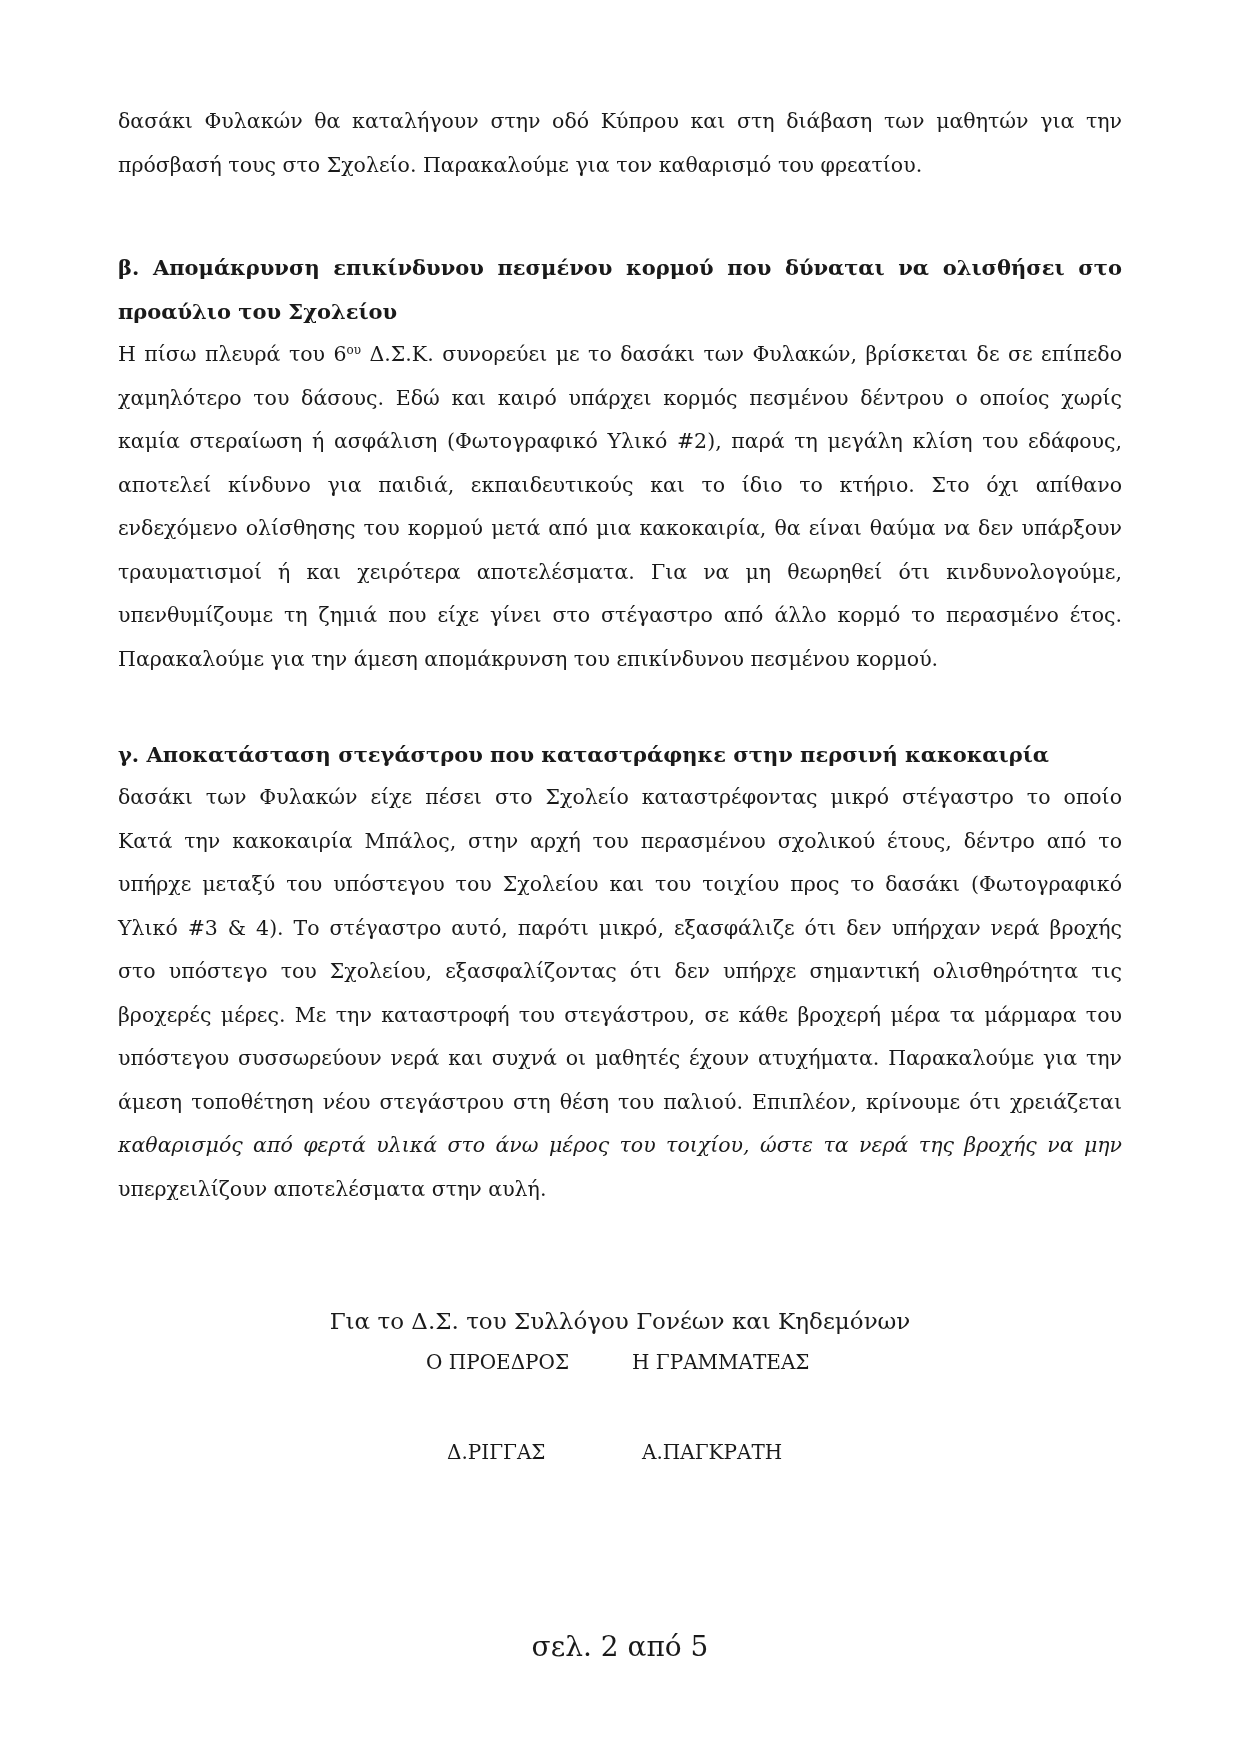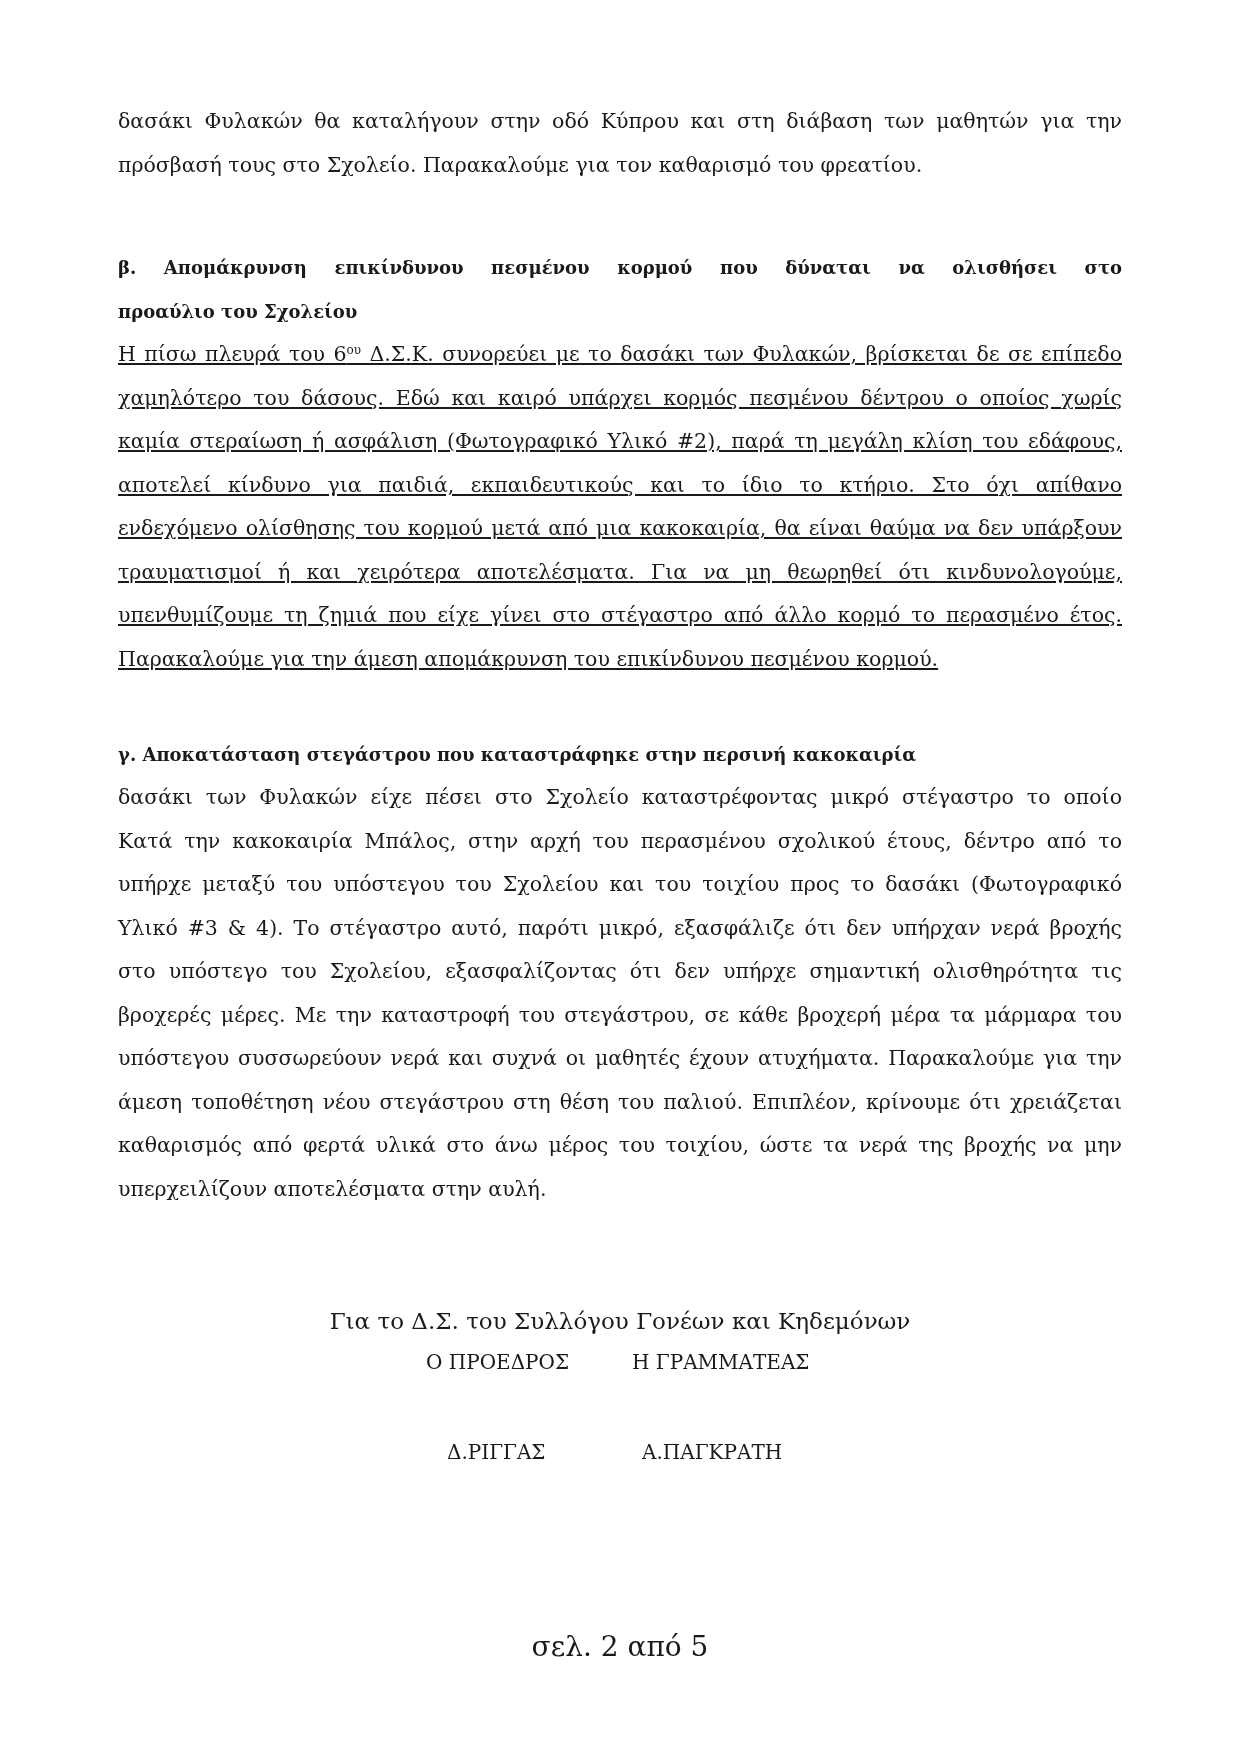--- a/index.html
+++ b/index.html
@@ -3,42 +3,42 @@
 <meta charset="utf-8">
 <style>
   html, body { margin: 0; padding: 0; background: #ffffff; }
   body { width: 1240px; height: 1754px; position: relative; overflow: hidden;
          font-family: "DejaVu Serif", "Liberation Serif", serif; color: #1a1a1a; }
   .page { position: absolute; left: 0; top: 0; width: 1240px; height: 1754px; background: #fff; padding-left: 44px; }
   .block { position: absolute; left: 118px; width: 1004px; }
   .line { height: 43.5px; line-height: 43.5px; font-size: 20.5px; white-space: nowrap;
           text-align: justify; text-align-last: justify; overflow: visible; }
   .line.last { text-align-last: left; }
-  .heading .line { font-weight: bold; font-size: 18px; }
+  .heading .line { font-weight: bold; font-size: 21px; }
   sup { font-size: 12px; line-height: 0; vertical-align: 7px; }
   .sig { position: absolute; left: 0; width: 1240px; text-align: center; font-size: 23px; }
   .sig-row { position: absolute; font-size: 20px; white-space: nowrap; }
   .footer { position: absolute; top: 1630px; left: 0; width: 1240px; text-align: center; font-size: 28px; }
 </style>
 </head>
 <body>
 
 <div class="page">
 
   <div class="block" style="top:100px;">
     <div class="line" style="white-space: nowrap;">δασάκι Φυλακών θα καταλήγουν στην οδό Κύπρου και στη διάβαση των μαθητών για την</div>
     <div class="line last" style="white-space: nowrap;">πρόσβασή τους στο Σχολείο. Παρακαλούμε για τον καθαρισμό του φρεατίου.</div>
   </div>
 
   <div class="block heading" style="top:246px;">
     <div class="line" style="white-space: nowrap;">β. Απομάκρυνση επικίνδυνου πεσμένου κορμού που δύναται να ολισθήσει στο</div>
     <div class="line last" style="white-space: nowrap;">προαύλιο του Σχολείου</div>
   </div>
 
-  <div class="block" style="top:333px;text-decoration:underline;">
+  <div class="block" style="top:333px;">
     <div class="line" style="white-space: nowrap;"><span>Η πίσω πλευρά του 6</span><sup>ου</sup><span> Δ.Σ.Κ. συνορεύει με το δασάκι των Φυλακών, βρίσκεται δε σε επίπεδο</span></div>
     <div class="line" style="white-space: nowrap;">χαμηλότερο του δάσους. Εδώ και καιρό υπάρχει κορμός πεσμένου δέντρου ο οποίος χωρίς</div>
     <div class="line" style="white-space: nowrap;">καμία στεραίωση ή ασφάλιση (Φωτογραφικό Υλικό #2), παρά τη μεγάλη κλίση του εδάφους,</div>
     <div class="line" style="white-space: nowrap;">αποτελεί κίνδυνο για παιδιά, εκπαιδευτικούς και το ίδιο το κτήριο. Στο όχι απίθανο</div>
     <div class="line" style="white-space: nowrap;">ενδεχόμενο ολίσθησης του κορμού μετά από μια κακοκαιρία, θα είναι θαύμα να δεν υπάρξουν</div>
     <div class="line" style="white-space: nowrap;">τραυματισμοί ή και χειρότερα αποτελέσματα. Για να μη θεωρηθεί ότι κινδυνολογούμε,</div>
     <div class="line" style="white-space: nowrap;">υπενθυμίζουμε τη ζημιά που είχε γίνει στο στέγαστρο από άλλο κορμό το περασμένο έτος.</div>
     <div class="line last" style="white-space: nowrap;">Παρακαλούμε για την άμεση απομάκρυνση του επικίνδυνου πεσμένου κορμού.</div>
   </div>
 
@@ -48,21 +48,21 @@
 
   <div class="block" style="top:776px;">
     <div class="line" style="white-space: nowrap;">δασάκι των Φυλακών είχε πέσει στο Σχολείο καταστρέφοντας μικρό στέγαστρο το οποίο</div>
     <div class="line" style="white-space: nowrap;">Κατά την κακοκαιρία Μπάλος, στην αρχή του περασμένου σχολικού έτους, δέντρο από το</div>
     <div class="line" style="white-space: nowrap;">υπήρχε μεταξύ του υπόστεγου του Σχολείου και του τοιχίου προς το δασάκι (Φωτογραφικό</div>
     <div class="line" style="white-space: nowrap;">Υλικό #3 &amp; 4). Το στέγαστρο αυτό, παρότι μικρό, εξασφάλιζε ότι δεν υπήρχαν νερά βροχής</div>
     <div class="line" style="white-space: nowrap;">στο υπόστεγο του Σχολείου, εξασφαλίζοντας ότι δεν υπήρχε σημαντική ολισθηρότητα τις</div>
     <div class="line" style="white-space: nowrap;">βροχερές μέρες. Με την καταστροφή του στεγάστρου, σε κάθε βροχερή μέρα τα μάρμαρα του</div>
     <div class="line" style="white-space: nowrap;">υπόστεγου συσσωρεύουν νερά και συχνά οι μαθητές έχουν ατυχήματα. Παρακαλούμε για την</div>
     <div class="line" style="white-space: nowrap;">άμεση τοποθέτηση νέου στεγάστρου στη θέση του παλιού. Επιπλέον, κρίνουμε ότι χρειάζεται</div>
-    <div class="line" style="white-space: nowrap;">καθαρισμός από φερτά υλικά στο άνω μέρος του τοιχίου, ώστε τα νερά της βροχής να μην</div>
+    <div class="line" style="white-space: nowrap; font-style: italic;">καθαρισμός από φερτά υλικά στο άνω μέρος του τοιχίου, ώστε τα νερά της βροχής να μην</div>
     <div class="line last" style="white-space: nowrap;">υπερχειλίζουν αποτελέσματα στην αυλή.</div>
   </div>
 
   <div class="sig" style="top:1308px;">Για το Δ.Σ. του Συλλόγου Γονέων και  Κηδεμόνων</div>
   <div class="sig-row" style="top:1350px; left:426px;">Ο ΠΡΟΕΔΡΟΣ</div>
   <div class="sig-row" style="top:1350px; left:632px;">Η ΓΡΑΜΜΑΤΕΑΣ</div>
   <div class="sig-row" style="top:1440px; left:447px;">Δ.ΡΙΓΓΑΣ</div>
   <div class="sig-row" style="top:1440px; left:642px;">Α.ΠΑΓΚΡΑΤΗ</div>
 
   <div class="footer">σελ. 2 από 5</div>

